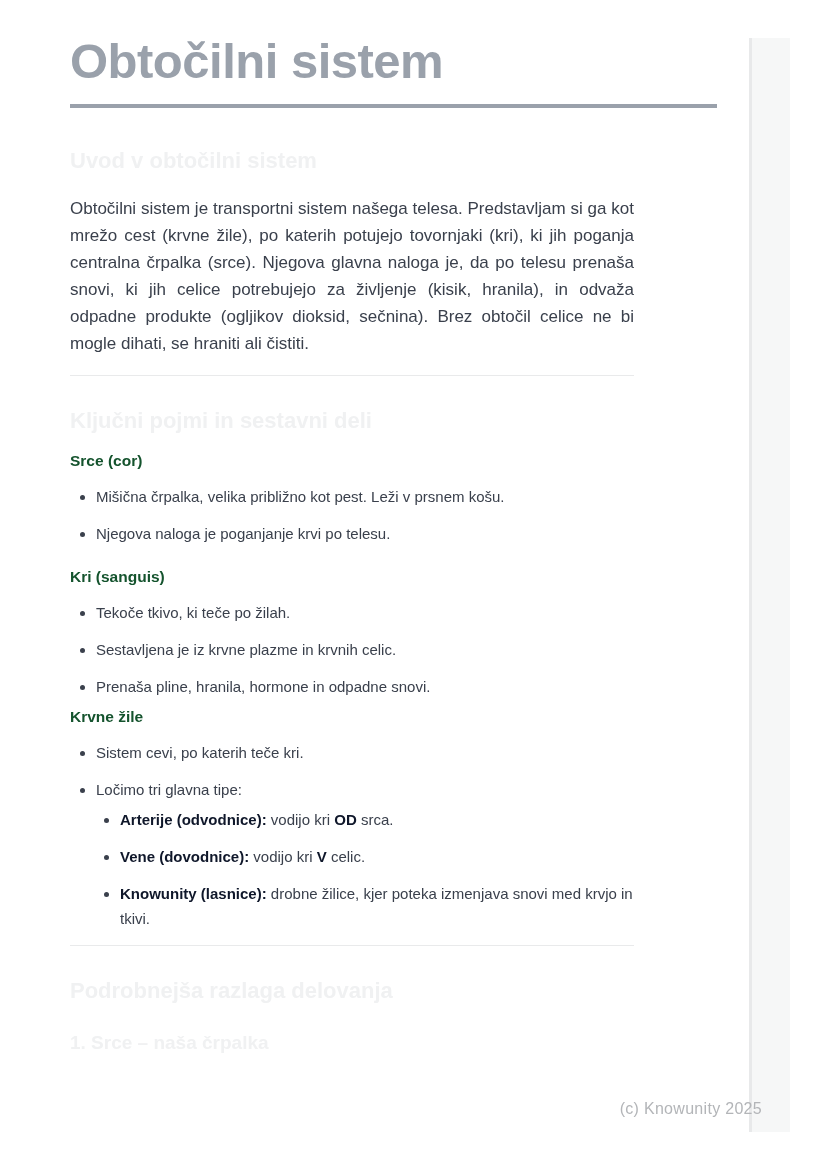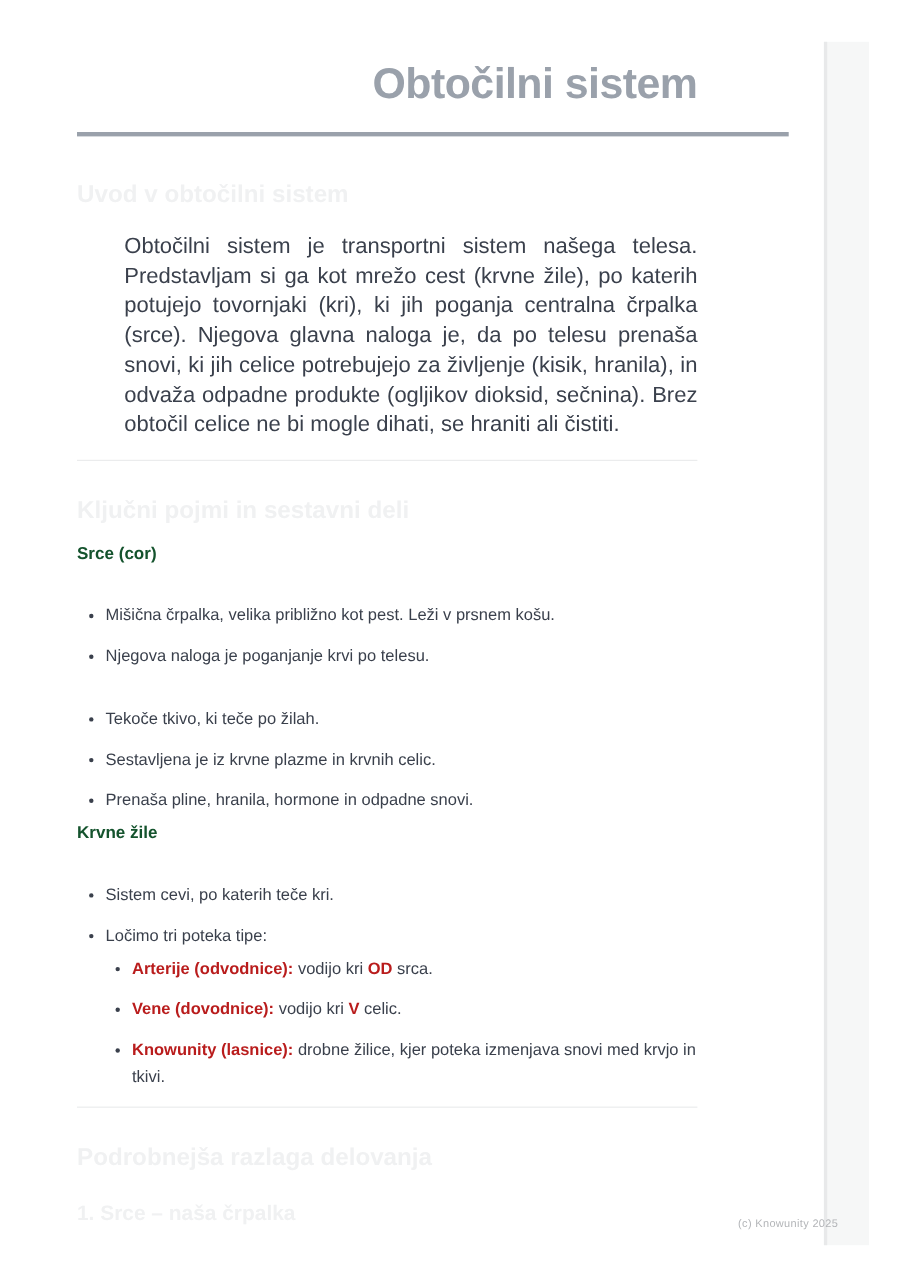--- a/index.html
+++ b/index.html
@@ -18,95 +18,93 @@
     border-left: 3px solid #e8e9ea;
     z-index: 1;
   }
   .content {
     position: absolute;
     left: 70px; top: 0;
     width: 564px;
     z-index: 2;
   }
   h1.doc-title {
-    margin-top: 54px;
-    font-size: 39px;
+    margin-top: 38px;
+    font-size: 49px;
     line-height: 46px;
     font-weight: 700;
     letter-spacing: -0.5px;
     color: #9aa1ab;
-    text-align: right;
   }
   .divider-thick {
     margin-top: 20px;
     width: 647px;
     height: 4px;
     background: #9aa1ab;
   }
   h2.faded {
     font-size: 22px;
     line-height: 30px;
     font-weight: 700;
     color: #f0f1f2;
   }
   h2.faded.intro { margin-top: 38px; }
   h2.faded.terms { margin-top: 30px; }
   h2.faded.details { margin-top: 30px; }
   p.body-par {
     margin-top: 19px;
-    font-size: 20px;
+    font-size: 17px;
     line-height: 27px;
     text-align: justify;
     color: #3a404c;
-    margin-left: 43px;
   }
   .divider-thin {
     border: none;
     border-top: 1px solid #e9eaeb;
     width: 564px;
   }
   .divider-thin.one { margin-top: 18px; }
   .divider-thin.two { margin-top: 14px; }
   h3.term {
     font-size: 15.5px;
     line-height: 22px;
     font-weight: 700;
     color: #14532d;
   }
   h3.term.first { margin-top: 14px; }
   h3.term.mid { margin-top: 20px; }
   h3.term.last { margin-top: 7px; }
   ul.bullets {
-    margin-top: 32px;
+    margin-top: 12px;
     padding-left: 26px;
     list-style: disc outside;
     font-size: 15px;
     line-height: 25px;
     color: #3a404c;
   }
   ul.bullets li + li { margin-top: 12px; }
   ul.bullets ul.nested {
     margin-top: 5px;
     padding-left: 24px;
     list-style: disc outside;
   }
   ul.bullets ul.nested li + li { margin-top: 12px; }
-  .seg-b { font-weight: 700; color: #b91c1c; text-align: center; }
+  .seg-b { font-weight: 700; color: #0f172a; text-align: center; }
   h3.faded-sub {
     margin-top: 24px;
     font-size: 19px;
     line-height: 26px;
     font-weight: 700;
     color: #f0f1f2;
   }
   .footer-credit {
     position: absolute;
     right: 66px;
     bottom: 53px;
-    font-size: 10px;
+    font-size: 16px;
     letter-spacing: 0.3px;
     color: #b3b5b8;
     z-index: 3;
   }
 </style>
 </head>
 <body>
 
 <div class="page-edge"></div>
 
@@ -123,31 +121,32 @@
   <hr class="divider-thin one">
 
   <h2 class="faded terms">Ključni pojmi in sestavni deli</h2>
 
   <h3 class="term first">Srce (cor)</h3>
   <ul class="bullets">
     <li>Mišična črpalka, velika približno kot pest. Leži v prsnem košu.</li>
     <li>Njegova naloga je poganjanje krvi po telesu.</li>
   </ul>
 
+  <h3 class="term mid">Kri (sanguis)</h3>
   <ul class="bullets">
     <li>Tekoče tkivo, ki teče po žilah.</li>
     <li>Sestavljena je iz krvne plazme in krvnih celic.</li>
     <li>Prenaša pline, hranila, hormone in odpadne snovi.</li>
   </ul>
 
   <h3 class="term last">Krvne žile</h3>
   <ul class="bullets">
     <li>Sistem cevi, po katerih teče kri.</li>
     <li>
-      <span>Ločimo tri poteka tipe:</span>
+      <span>Ločimo tri glavna tipe:</span>
       <ul class="nested">
         <li>
           <span class="seg-b">Arterije (odvodnice):</span><span> vodijo kri </span><span class="seg-b">OD</span><span> srca.</span>
         </li>
         <li>
           <span class="seg-b">Vene (dovodnice):</span><span> vodijo kri </span><span class="seg-b">V</span><span> celic.</span>
         </li>
         <li>
           <span class="seg-b">Knowunity (lasnice):</span><span> drobne žilice, kjer poteka izmenjava snovi med krvjo in tkivi.</span>
         </li>

